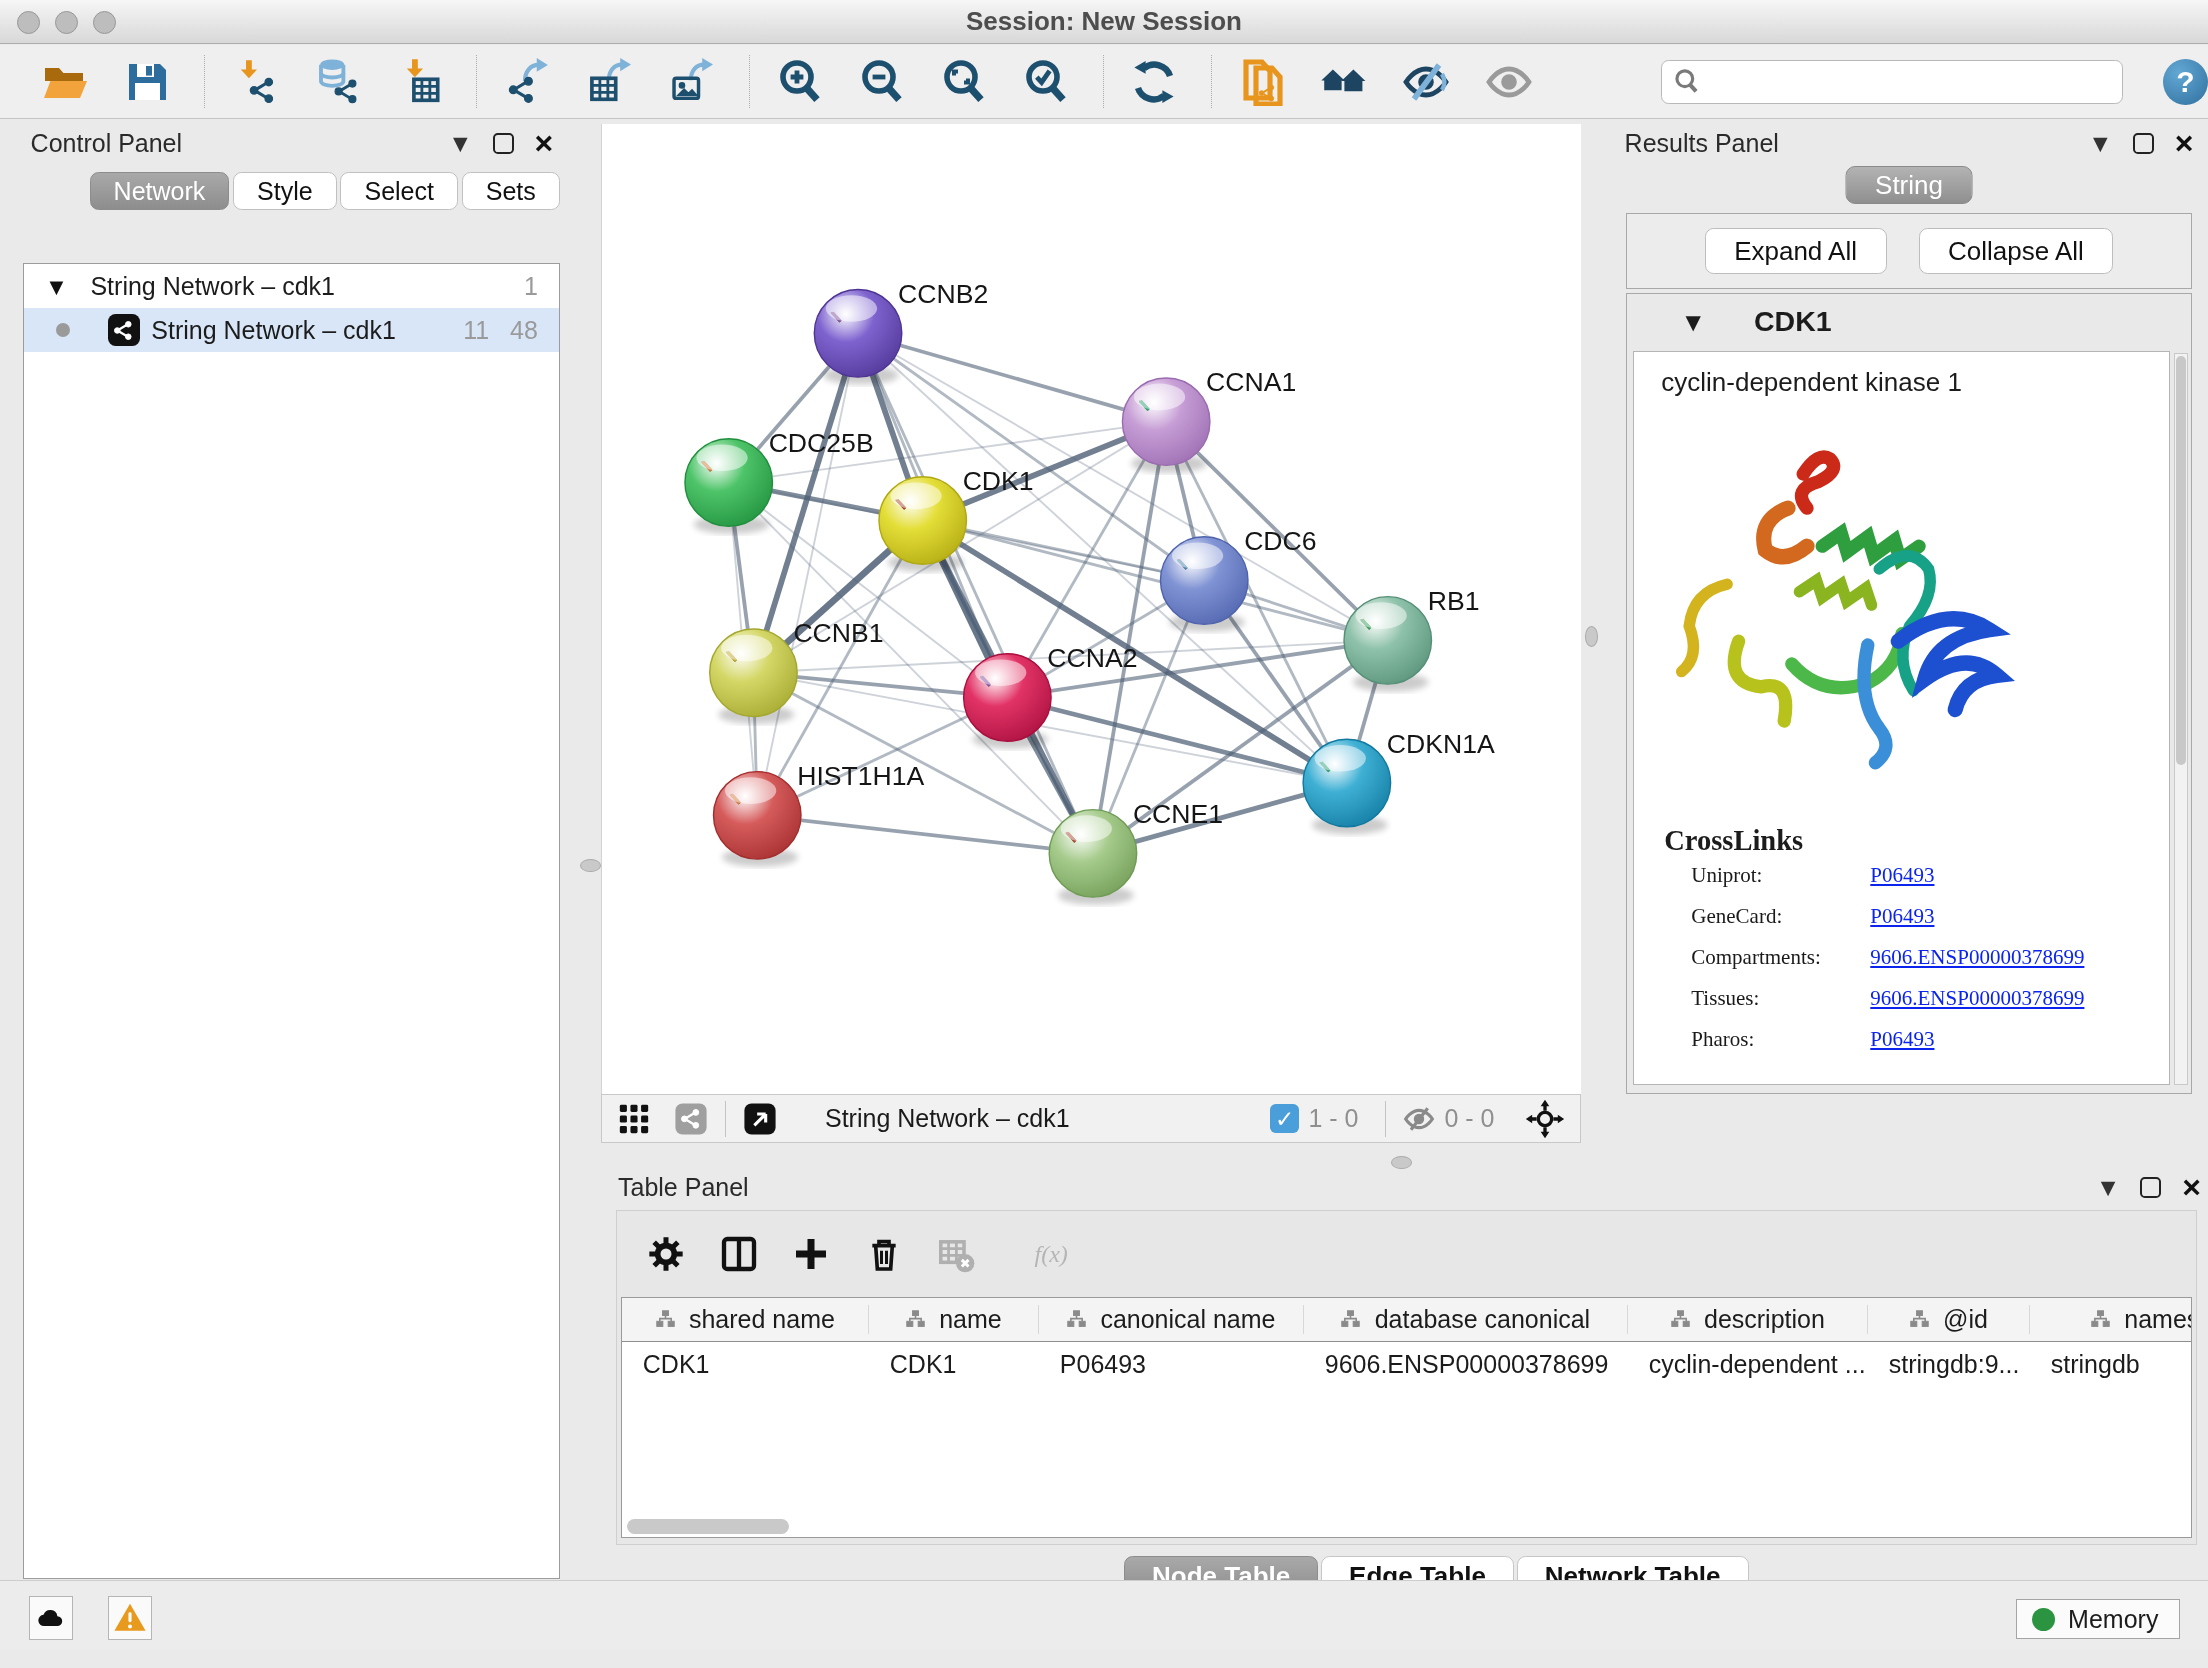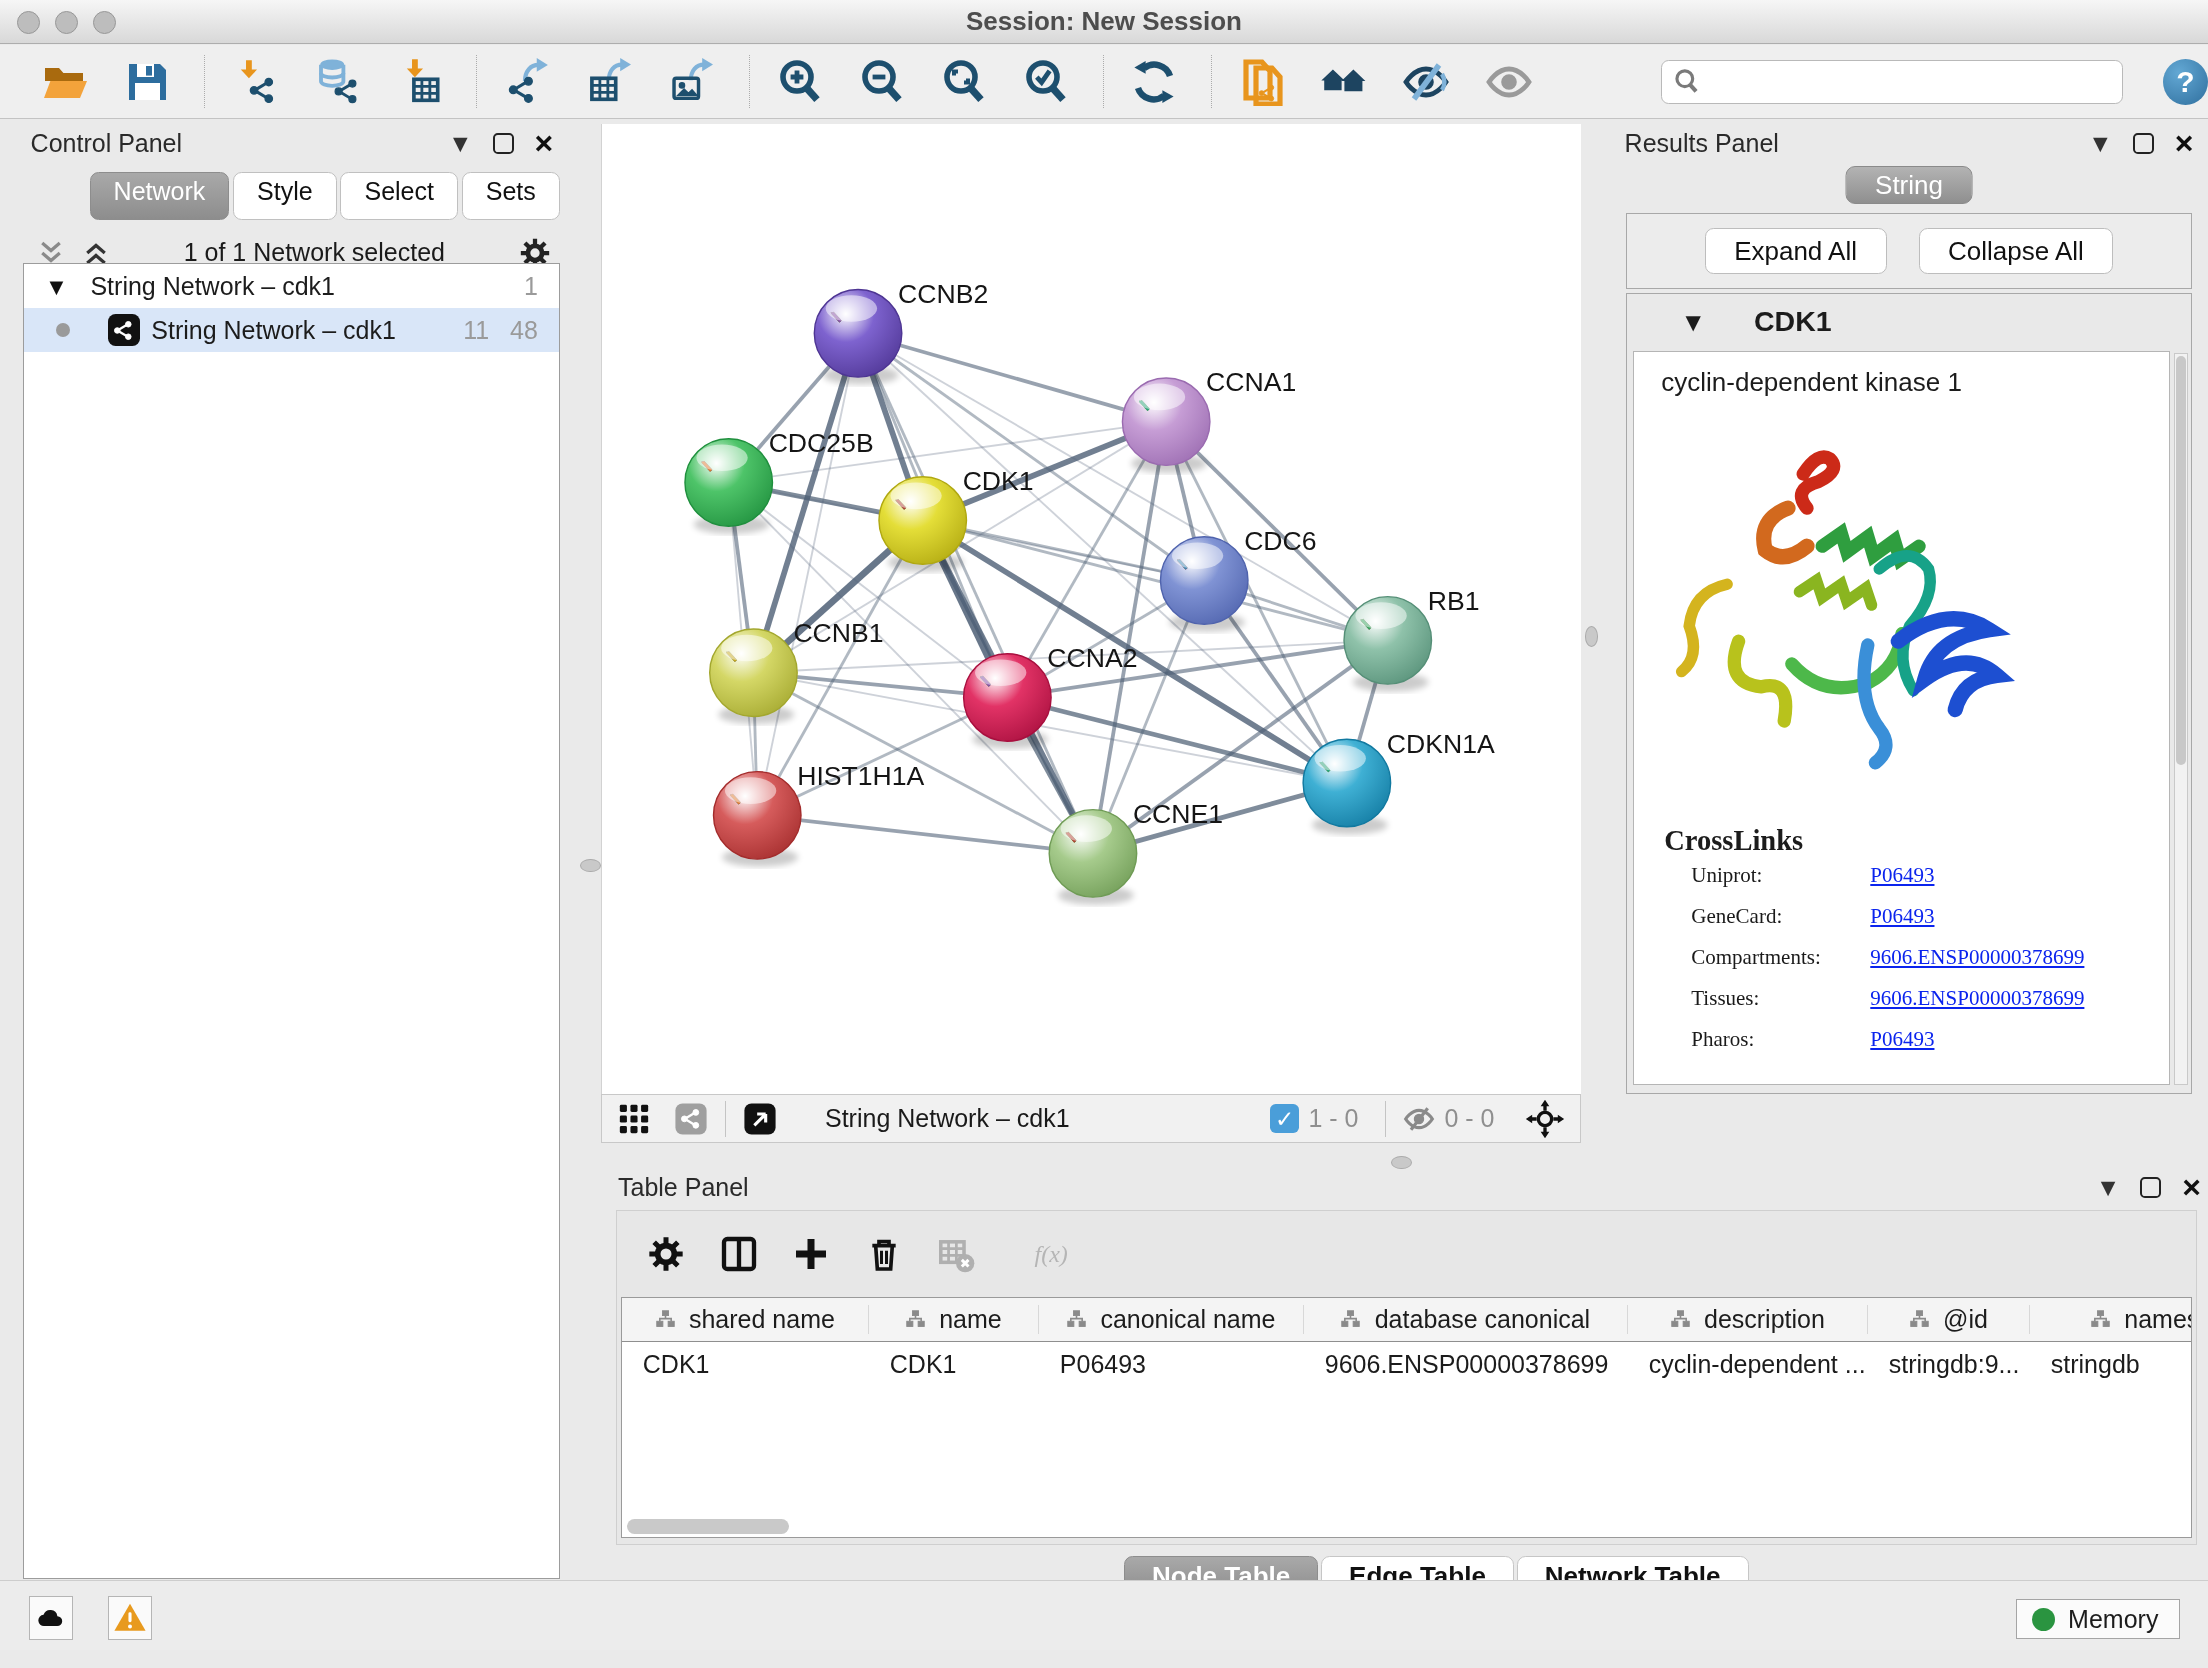--- a/index.html
+++ b/index.html
@@ -30,21 +30,21 @@
   
   .phead { display:flex; align-items:center; font-size:25px; color:#2a2a2a; height:38px; }
   .phead .ptitle { flex:1; }
   .phead .caret { color:#333; font-size:19px; font-family:"DejaVu Sans",sans-serif; margin-right:25px; }
   .phead .sq { width:21px; height:21px; border:2.9px solid #222; border-radius:4.8px; margin-right:21px; }
   .phead .closex { font-size:32px; font-weight:bold; color:#111; line-height:21px; }
 
   
   .control-panel { position:absolute; left:7.6px; top:124px; width:559px; height:1455px; }
   .cp-tabs { display:flex; margin:9.5px 0 0 82px; }
-  .tab-pill { height:48px; line-height:36px; padding:0 23px; background:#fff; border:1px solid #c0c0c0;
+  .tab-pill { height:38px; line-height:36px; padding:0 23px; background:#fff; border:1px solid #c0c0c0;
     border-radius:8.6px; font-size:25px; margin-right:3.8px; color:#111; }
   .tab-pill.active { background:linear-gradient(#a9a9a9,#8d8d8d); border-color:#8d8d8d; color:#fff; }
   .cp-toolbar { display:flex; align-items:center; height:44px; margin-top:11.4px; padding:0 15px 0 28.5px; }
   .cp-toolbar .seltext { flex:1; text-align:center; font-size:25px; color:#1a1a1a; }
   .cp-list { position:absolute; left:15px; right:6.7px; top:139px; bottom:0; background:#fff; border:1px solid #9c9c9c; }
   .tree-row { height:44px; display:flex; align-items:center; font-size:25px; }
   .tree-row .caret { font-family:"DejaVu Sans",sans-serif; font-size:18px; margin:0 27px 0 26px; color:#111; }
   .tree-row .cnt { color:#9a9a9a; margin-right:21px; }
   .tree-row.selected { background:#d9e6f8; }
   .tree-row .dot { width:14.3px; height:14.3px; border-radius:50%; background:#9a9a9a; margin:0 38px 0 32px; flex:none; }
@@ -311,32 +311,20 @@
     <span class="caret">▼</span>
     <span class="sq"></span>
     <span class="closex">×</span>
   </div>
   <div class="cp-tabs" id="cp-tabs">
       <div class="tab-pill active">Network</div>
       <div class="tab-pill">Style</div>
       <div class="tab-pill">Select</div>
       <div class="tab-pill">Sets</div>
     </div>
-  <div class="cp-toolbar">
-    <svg width="30" height="30" viewBox="0 0 24 24" style="color:#8a8a8a;margin-right:15px">
-      <path d="M5 4l7 6 7-6M5 12l7 6 7-6" fill="none" stroke="currentColor" stroke-width="2.6"></path>
-    </svg>
-    <svg width="30" height="30" viewBox="0 0 24 24" style="color:#333">
-      <path d="M5 20l7-6 7 6M5 12l7-6 7 6" fill="none" stroke="currentColor" stroke-width="2.6"></path>
-    </svg>
-    <span class="seltext">1 of 1 Network selected</span>
-    <svg width="34" height="34" viewBox="0 0 24 24" style="color:#222">
-        <use href="#sym-gear"></use>
-      </svg>
-  </div>
   <div class="cp-list">
     <div class="tree-row">
       <span class="caret">▼</span>
       <span>String Network – cdk1</span>
       <span class="spacer"></span>
       <span class="cnt">1</span>
     </div>
     <div class="tree-row selected">
       <span class="dot"></span>
       <span class="share-badge">

